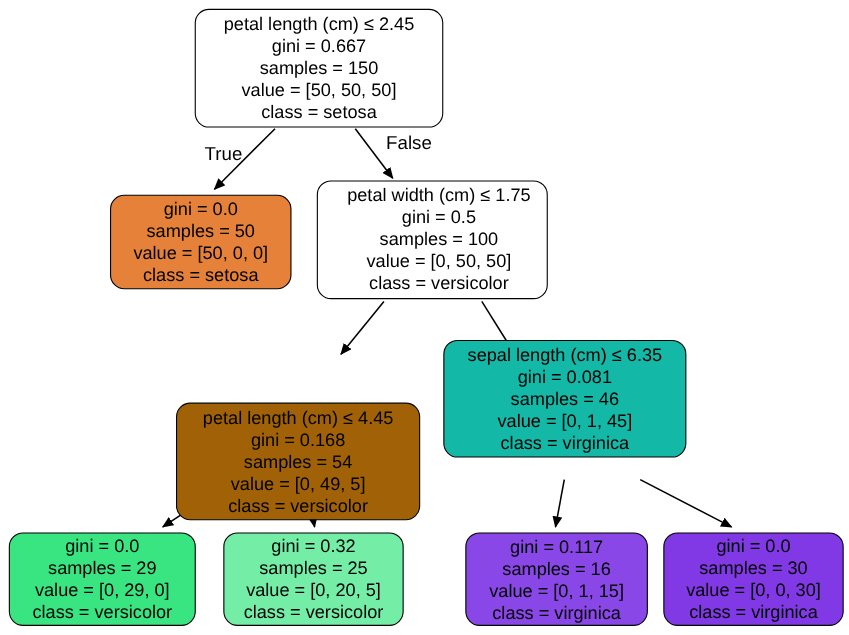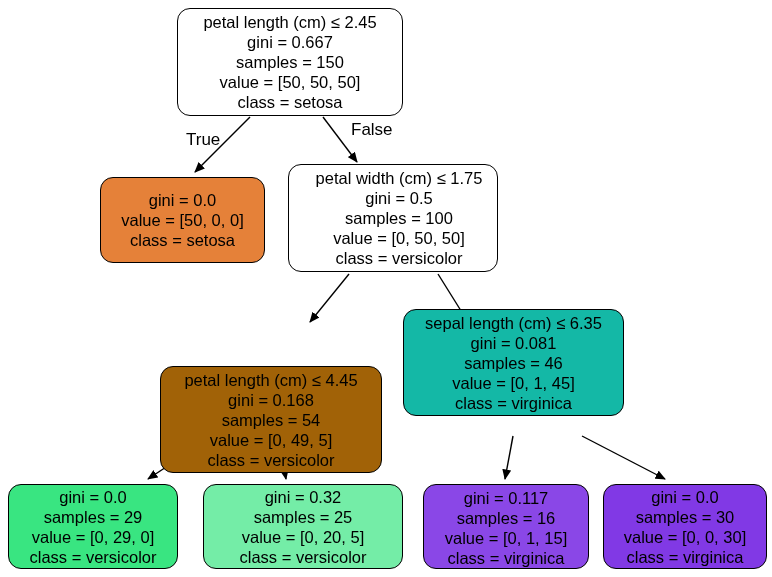--- a/index.html
+++ b/index.html
@@ -73,20 +73,21 @@
   <div class="node" style="left: 177px; top: 8px; width: 226px; height: 108px; background-color: rgb(255, 255, 255); justify-content: center;">
     <div>petal length (cm) ≤ 2.45</div>
     <div>gini = 0.667</div>
     <div>samples = 150</div>
     <div>value = [50, 50, 50]</div>
     <div>class = setosa</div>
   </div>
 
   <div class="node" style="left: 100px; top: 177px; width: 165px; height: 86px; background-color: rgb(229, 129, 57);">
     <div>gini = 0.0</div>
+    <div>samples = 50</div>
     <div>value = [50, 0, 0]</div>
     <div>class = setosa</div>
   </div>
 
   <div class="node" style="left: 288px; top: 164px; width: 210px; height: 108px; background-color: rgb(255, 255, 255); padding-left: 12px;">
     <div>petal width (cm) ≤ 1.75</div>
     <div>gini = 0.5</div>
     <div>samples = 100</div>
     <div>value = [0, 50, 50]</div>
     <div>class = versicolor</div>
@@ -108,21 +109,21 @@
     <div>class = virginica</div>
   </div>
 
   <div class="node" style="left: 8px; top: 484px; width: 170px; height: 85px; background-color: rgb(57, 229, 129);">
     <div>gini = 0.0</div>
     <div>samples = 29</div>
     <div>value = [0, 29, 0]</div>
     <div>class = versicolor</div>
   </div>
 
-  <div class="node" style="left: 203px; top: 484px; width: 200px; height: 85px; background-color: rgb(116, 237, 167);">
+  <div class="node" style="left: 203px; top: 484px; width: 164px; height: 85px; background-color: rgb(116, 237, 167);">
     <div>gini = 0.32</div>
     <div>samples = 25</div>
     <div>value = [0, 20, 5]</div>
     <div>class = versicolor</div>
   </div>
 
   <div class="node" style="left: 423px; top: 484px; width: 166px; height: 85px; background-color: rgb(138, 71, 231); justify-content: flex-end;">
     <div>gini = 0.117</div>
     <div>samples = 16</div>
     <div>value = [0, 1, 15]</div>

